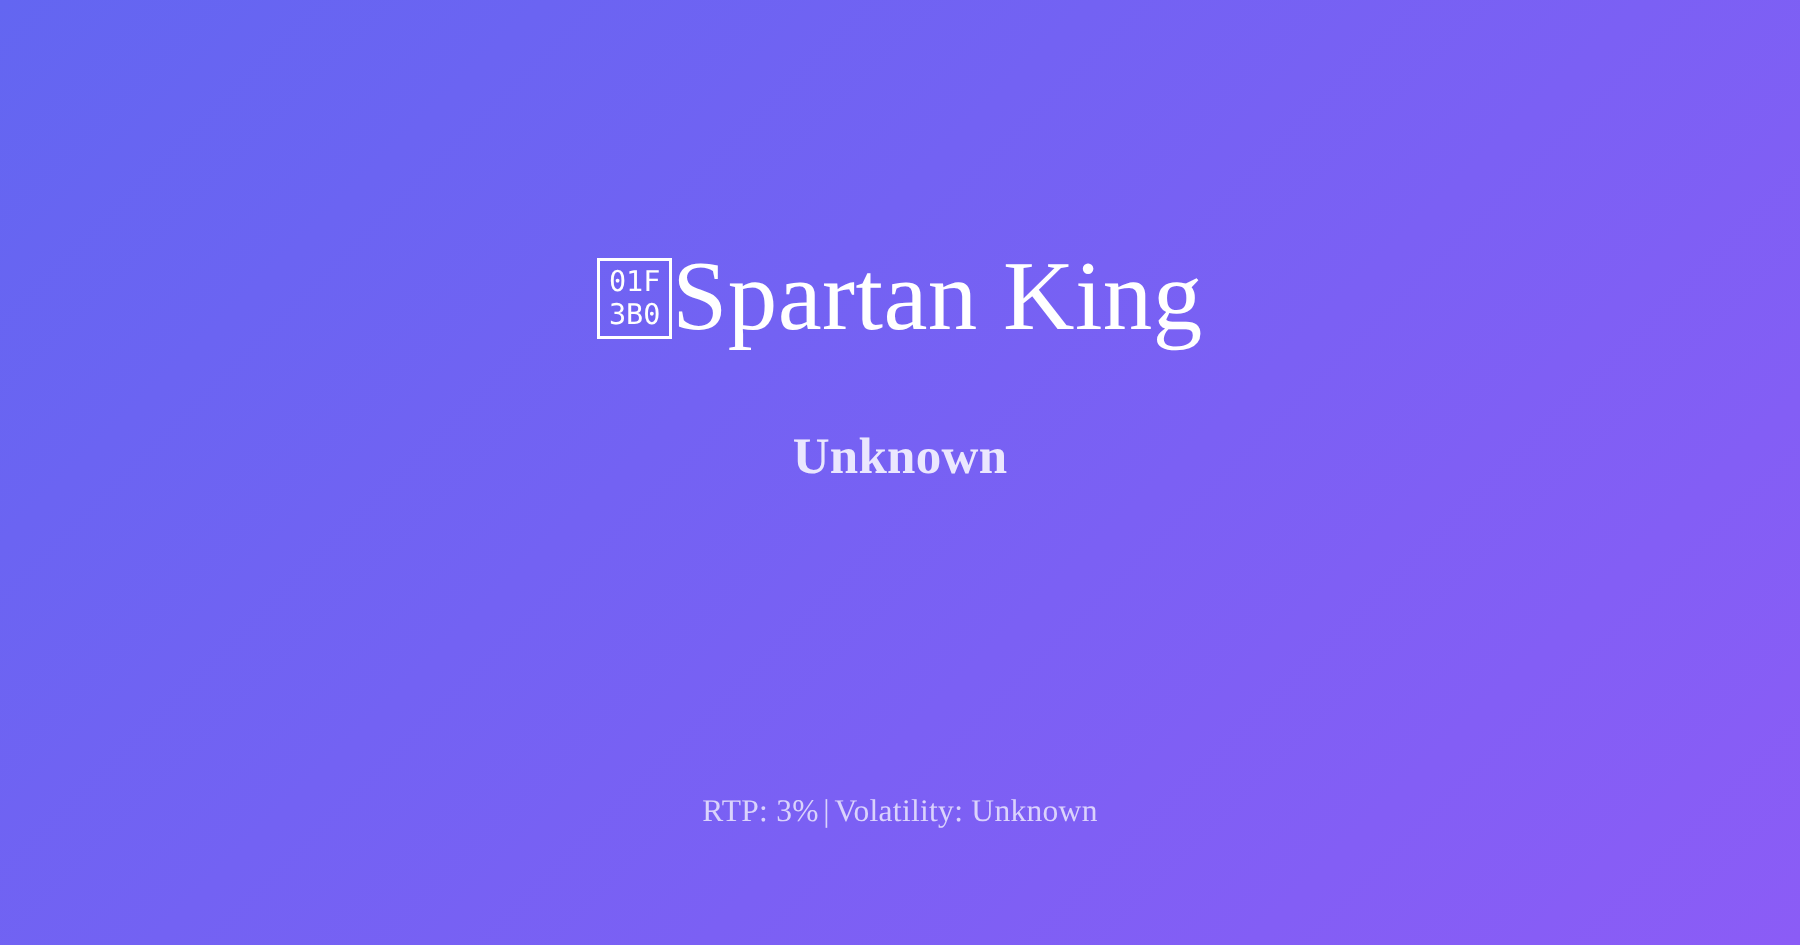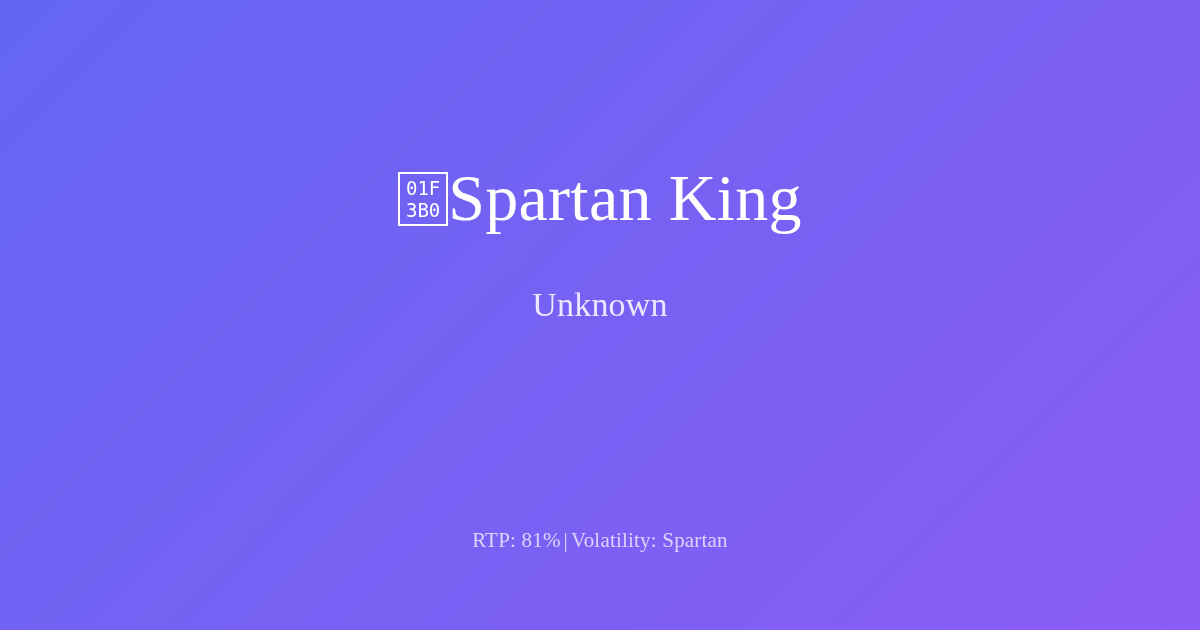--- a/index.html
+++ b/index.html
@@ -77,21 +77,21 @@
     line-height: 1.06;
     font-weight: 400;
     color: #ffffff;
     letter-spacing: 0.3px;
   }
 
   #game-provider {
     font-family: "Liberation Serif", "DejaVu Serif", serif;
     font-size: 34px;
     line-height: 1.2;
-    font-weight: 400;
+    font-weight: 700;
     color: rgba(255, 255, 255, 0.85);
     margin-top: 52px;
     letter-spacing: 0.2px;
   }
 
   
   #game-meta {
     position: absolute;
     left: 0;
     right: 0;
@@ -125,16 +125,16 @@
 
       <h1 id="game-title">Spartan King</h1>
 
     </div>
 
     <div id="game-provider">Unknown</div>
 
   </div>
 
   <div id="game-meta">
-    <span>RTP: 81%</span><span class="meta-sep">|</span><span>Volatility: Spartan</span>
+    <span>RTP: 3%</span><span class="meta-sep">|</span><span>Volatility: Unknown</span>
   </div>
 
 </div>
 
 </body></html>

